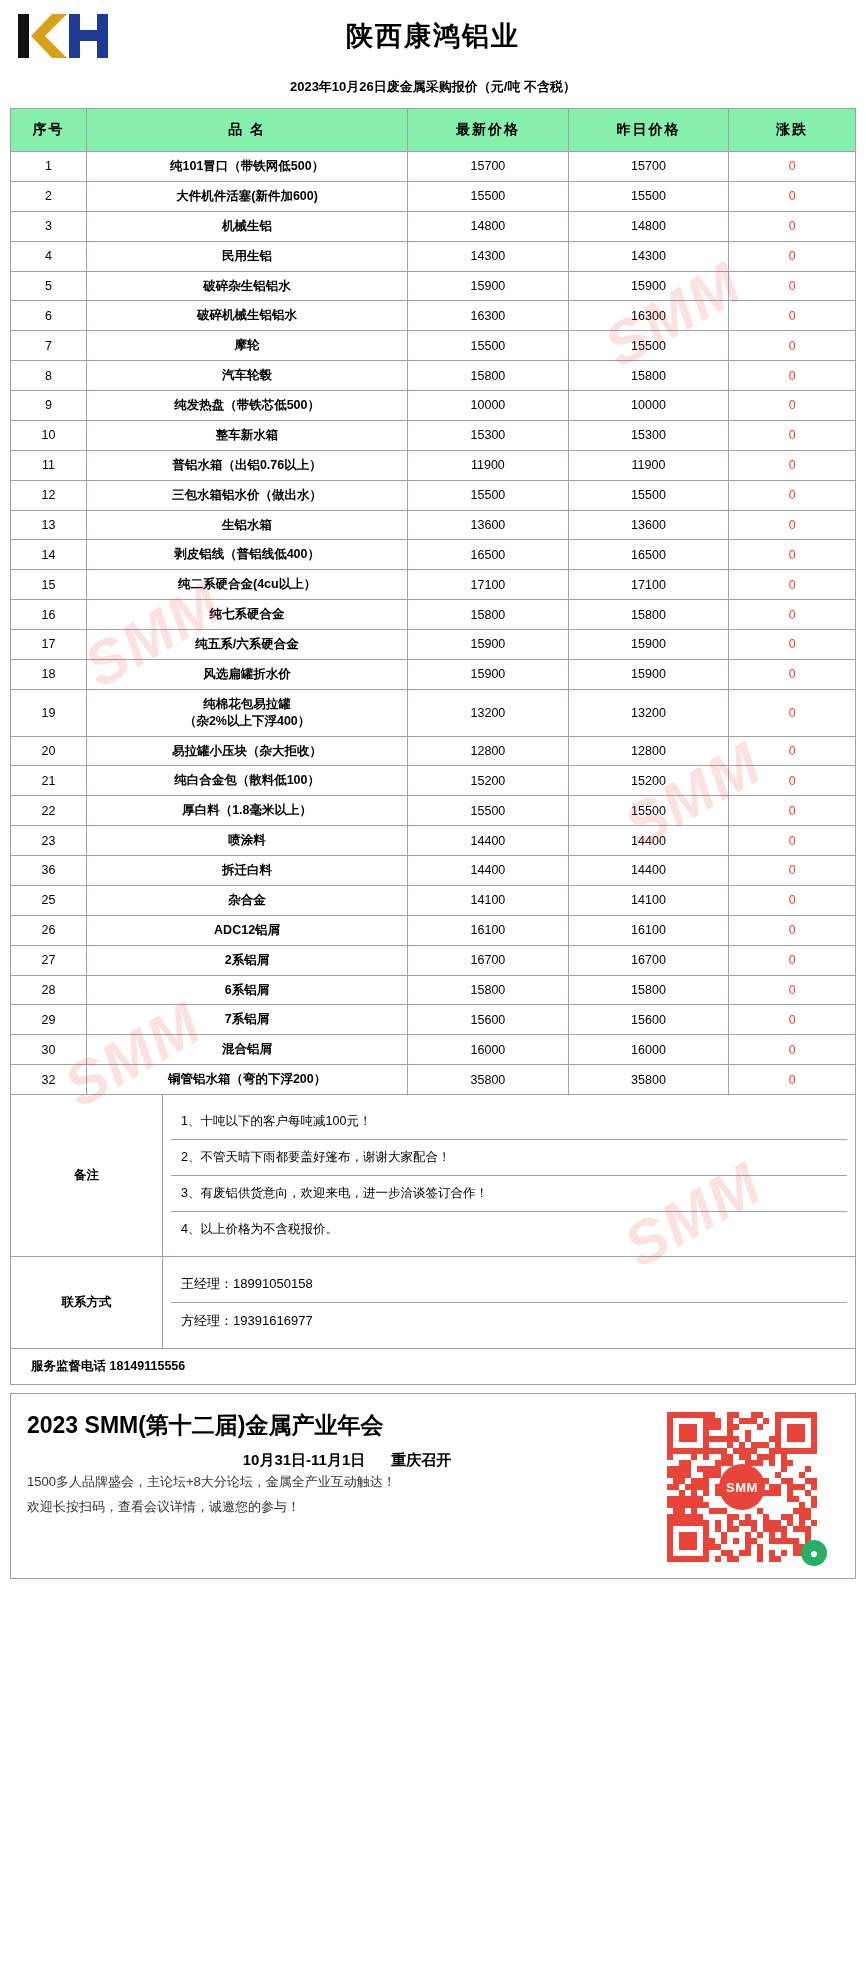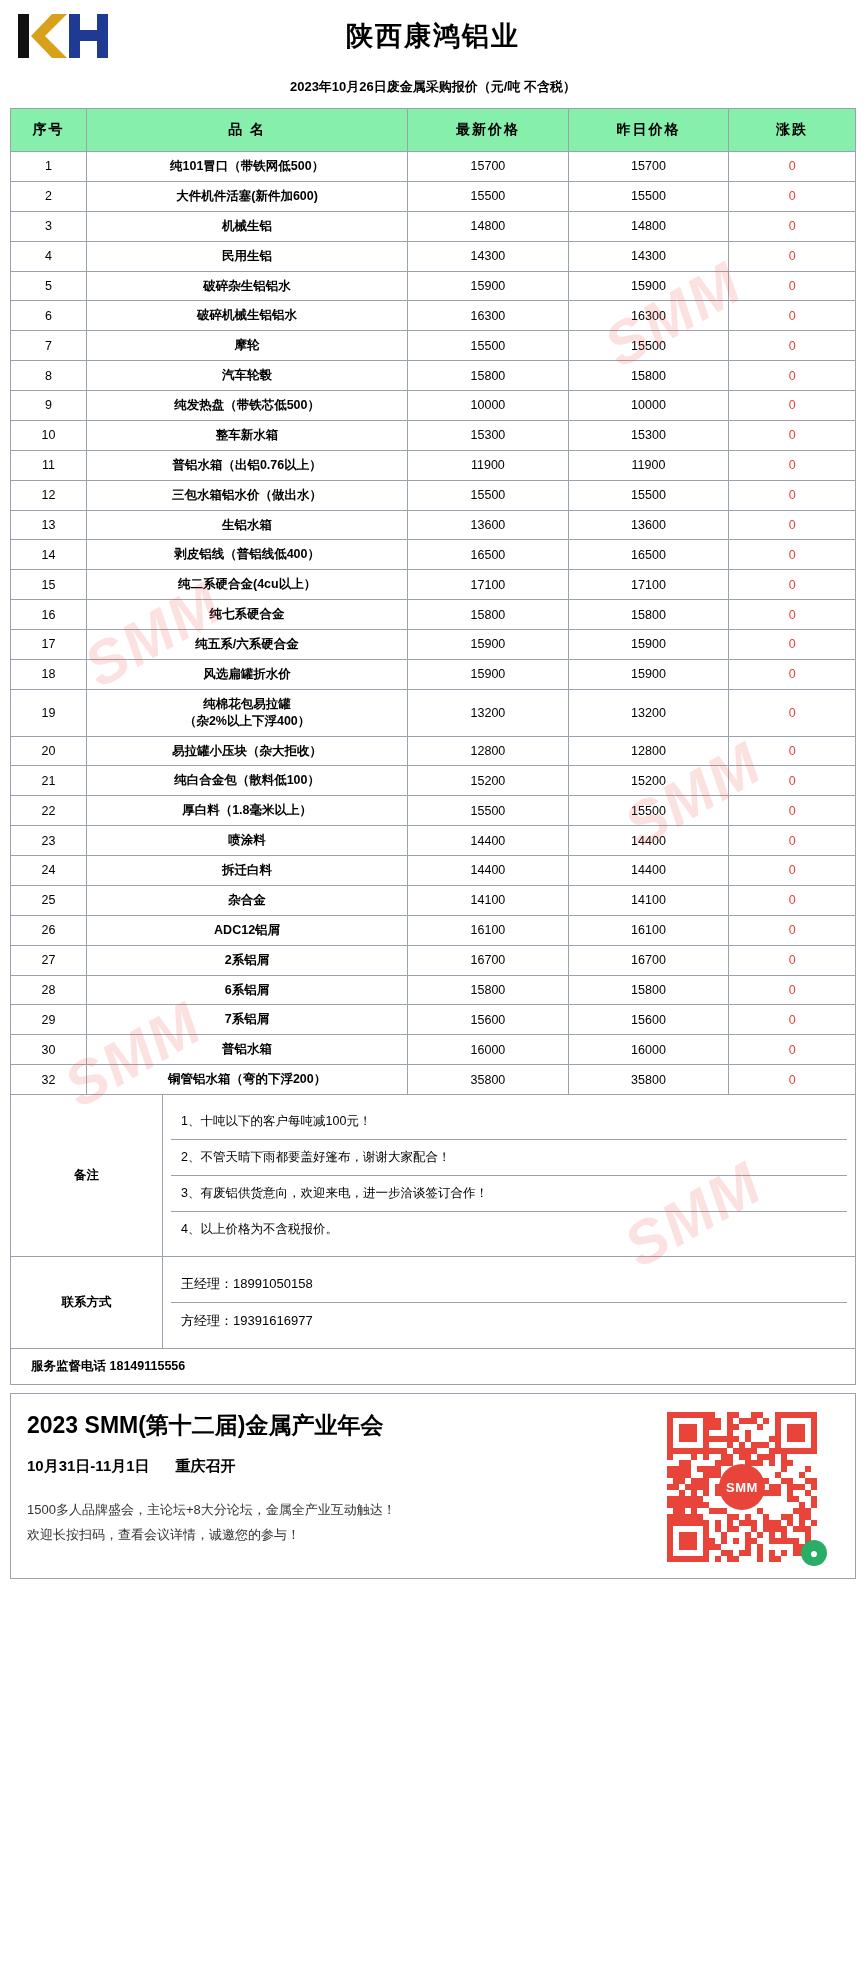--- a/index.html
+++ b/index.html
@@ -127,26 +127,26 @@
     padding: 14px 16px 16px 16px;
     display: flex;
     align-items: flex-start;
     position: relative;
   }
   .banner-left { flex: 1; padding-top: 2px; }
   .banner-title {
     font-size: 23px;
     font-weight: bold;
     letter-spacing: 0px;
-    margin-bottom: 16px;
+    margin-bottom: 10px;
   }
   .banner-date {
     font-size: 15px;
     font-weight: bold;
-    margin-bottom: 22px;
+    text-align: center;
   }
   .banner-date .gap { display: inline-block; width: 26px; }
   .banner-desc {
     font-size: 13px;
     line-height: 1.9;
     color: #333;
   }
   .qr {
     width: 150px;
     min-width: 150px;
@@ -398,21 +398,21 @@
             <td class="chg">0</td>
           </tr>
           <tr>
             <td class="idx">23</td>
             <td class="name">喷涂料</td>
             <td>14400</td>
             <td>14400</td>
             <td class="chg">0</td>
           </tr>
           <tr>
-            <td class="idx">24</td>
+            <td class="idx">36</td>
             <td class="name">拆迁白料</td>
             <td>14400</td>
             <td>14400</td>
             <td class="chg">0</td>
           </tr>
           <tr>
             <td class="idx">25</td>
             <td class="name">杂合金</td>
             <td>14100</td>
             <td>14100</td>
@@ -441,21 +441,21 @@
           </tr>
           <tr>
             <td class="idx">29</td>
             <td class="name">7系铝屑</td>
             <td>15600</td>
             <td>15600</td>
             <td class="chg">0</td>
           </tr>
           <tr>
             <td class="idx">30</td>
-            <td class="name">普铝水箱</td>
+            <td class="name">混合铝屑</td>
             <td>16000</td>
             <td>16000</td>
             <td class="chg">0</td>
           </tr>
           <tr>
             <td class="idx">32</td>
             <td class="name">铜管铝水箱（弯的下浮200）</td>
             <td>35800</td>
             <td>35800</td>
             <td class="chg">0</td>

